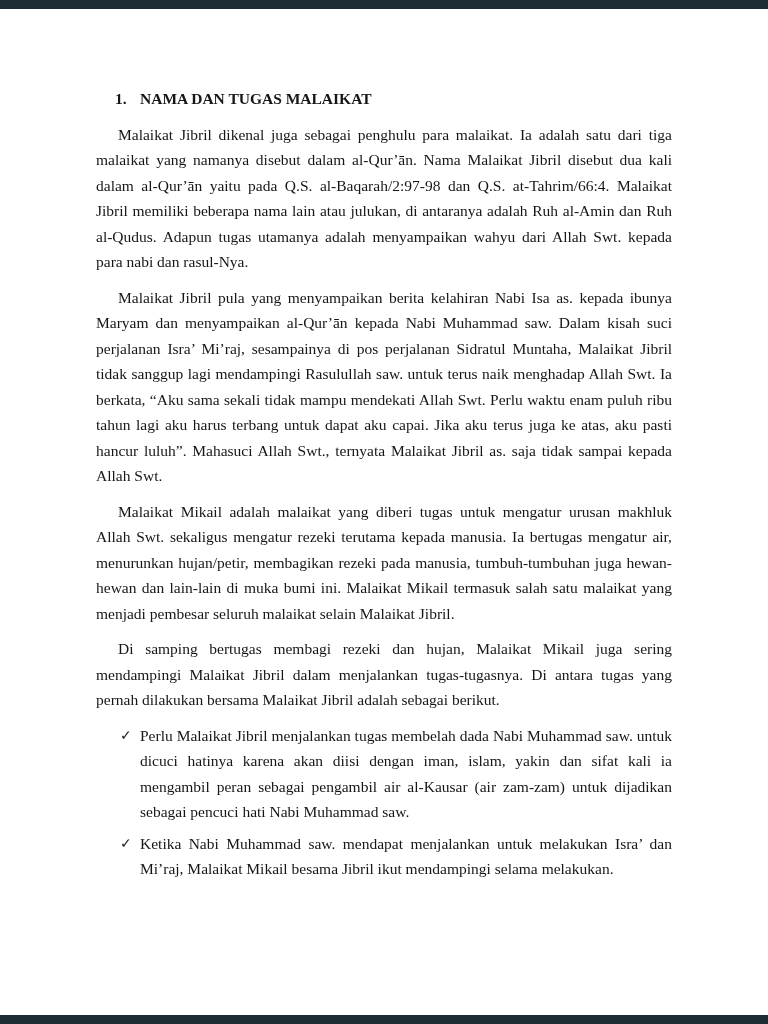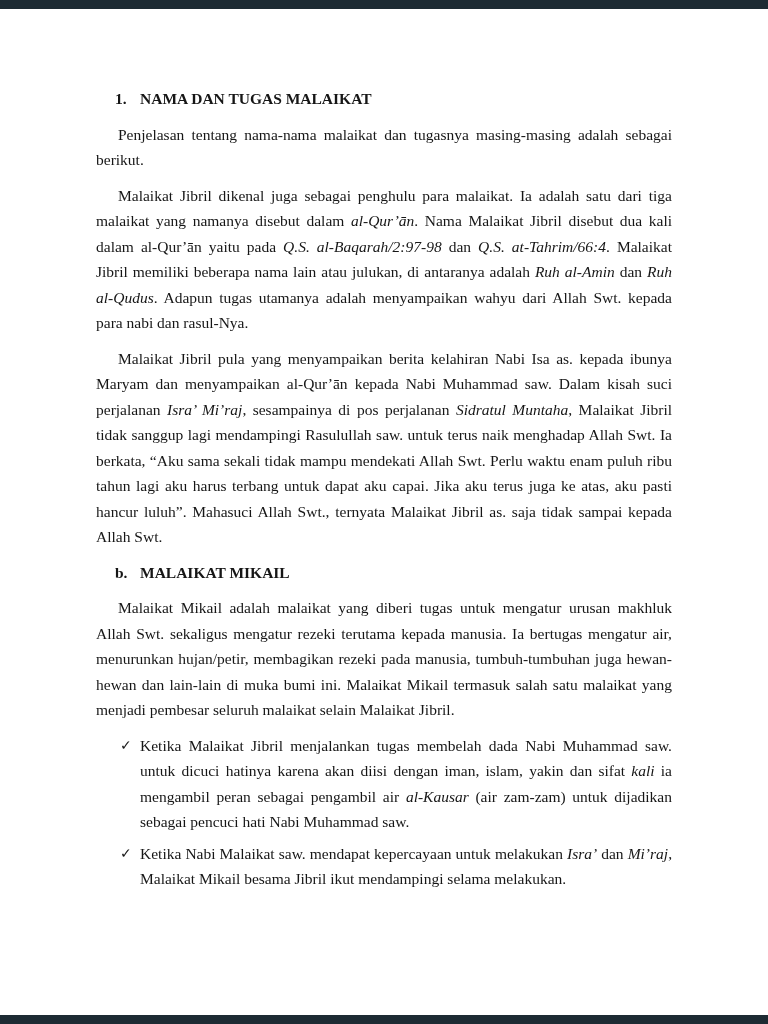--- a/index.html
+++ b/index.html
@@ -38,21 +38,21 @@
   }
   .heading .hlabel {
     display: inline-block;
     width: 25px;
   }
   p.para {
     margin: 0 0 10px 0;
     text-align: justify;
     text-indent: 22px;
   }
-  .it { font-style: italic; }
+  .it { }
   .check-item {
     display: flex;
     margin: 0 0 6px 24px;
   }
   .check-mark {
     flex: 0 0 20px;
     font-size: 14px;
   }
   .check-text {
     flex: 1 1 auto;
@@ -64,40 +64,37 @@
 
 <div class="viewer">
   <div class="bar" style="background: rgb(29, 43, 51);"></div>
 
   <div class="page" style="background: rgb(255, 255, 255);">
 
     <div class="heading">
       <span class="hlabel">1.</span><span>NAMA DAN TUGAS MALAIKAT</span>
     </div>
 
-    <p class="para"><span>Penjelasan tentang nama-nama malaikat dan tugasnya masing-masing adalah sebagai berikut.</span></p>
 
 
     <p class="para"><span>Malaikat Jibril dikenal juga sebagai penghulu para malaikat. Ia adalah satu dari tiga malaikat yang namanya disebut dalam </span><span class="it">al-Qur’ān</span><span>. Nama Malaikat Jibril disebut dua kali dalam al-Qur’ān yaitu pada </span><span class="it">Q.S. al-Baqarah/2:97-98</span><span> dan </span><span class="it">Q.S. at-Tahrim/66:4</span><span>. Malaikat Jibril memiliki beberapa nama lain atau julukan, di antaranya adalah </span><span class="it">Ruh al-Amin</span><span> dan </span><span class="it">Ruh al-Qudus</span><span>. Adapun tugas utamanya adalah menyampaikan wahyu dari Allah Swt. kepada para nabi dan rasul-Nya.</span></p>
 
     <p class="para"><span>Malaikat Jibril pula yang menyampaikan berita kelahiran Nabi Isa as. kepada ibunya Maryam dan menyampaikan al-Qur’ān kepada Nabi Muhammad saw. Dalam kisah suci perjalanan </span><span class="it">Isra’ Mi’raj</span><span>, sesampainya di pos perjalanan </span><span class="it">Sidratul Muntaha</span><span>, Malaikat Jibril tidak sanggup lagi mendampingi Rasulullah saw. untuk terus naik menghadap Allah Swt. Ia berkata, “Aku sama sekali tidak mampu mendekati Allah Swt. Perlu waktu enam puluh ribu tahun lagi aku harus terbang untuk dapat aku capai. Jika aku terus juga ke atas, aku pasti hancur luluh”. Mahasuci Allah Swt., ternyata Malaikat Jibril as. saja tidak sampai kepada Allah Swt.</span></p>
 
-    <div class="heading">
-      <span class="hlabel">b.</span><span>MALAIKAT MIKAIL</span>
-    </div>
 
     <p class="para"><span>Malaikat Mikail adalah malaikat yang diberi tugas untuk mengatur urusan makhluk Allah Swt. sekaligus mengatur rezeki terutama kepada manusia. Ia bertugas mengatur air, menurunkan hujan/petir, membagikan rezeki pada manusia, tumbuh-tumbuhan juga hewan-hewan dan lain-lain di muka bumi ini. Malaikat Mikail termasuk salah satu malaikat yang menjadi pembesar seluruh malaikat selain Malaikat Jibril.</span></p>
 
+    <p class="para"><span>Di samping bertugas membagi rezeki dan hujan, Malaikat Mikail juga sering mendampingi Malaikat Jibril dalam menjalankan tugas-tugasnya. Di antara tugas yang pernah dilakukan bersama Malaikat Jibril adalah sebagai berikut.</span></p>
 
     <div class="check-item">
       <span class="check-mark">✓</span>
-      <div class="check-text"><span>Ketika Malaikat Jibril menjalankan tugas membelah dada Nabi Muhammad saw. untuk dicuci hatinya karena akan diisi dengan iman, islam, yakin dan sifat </span><span class="it">kali</span><span> ia mengambil peran sebagai pengambil air </span><span class="it">al-Kausar</span><span> (air zam-zam) untuk dijadikan sebagai pencuci hati Nabi Muhammad saw.</span></div>
+      <div class="check-text"><span>Perlu Malaikat Jibril menjalankan tugas membelah dada Nabi Muhammad saw. untuk dicuci hatinya karena akan diisi dengan iman, islam, yakin dan sifat </span><span class="it">kali</span><span> ia mengambil peran sebagai pengambil air </span><span class="it">al-Kausar</span><span> (air zam-zam) untuk dijadikan sebagai pencuci hati Nabi Muhammad saw.</span></div>
     </div>
 
     <div class="check-item">
       <span class="check-mark">✓</span>
-      <div class="check-text"><span>Ketika Nabi Malaikat saw. mendapat kepercayaan untuk melakukan </span><span class="it">Isra’</span><span> dan </span><span class="it">Mi’raj</span><span>, Malaikat Mikail besama Jibril ikut mendampingi selama melakukan.</span></div>
+      <div class="check-text"><span>Ketika Nabi Muhammad saw. mendapat menjalankan untuk melakukan </span><span class="it">Isra’</span><span> dan </span><span class="it">Mi’raj</span><span>, Malaikat Mikail besama Jibril ikut mendampingi selama melakukan.</span></div>
     </div>
 
   </div>
 
   <div class="bar" style="background: rgb(29, 43, 51);"></div>
 </div>
 
 </body></html>

